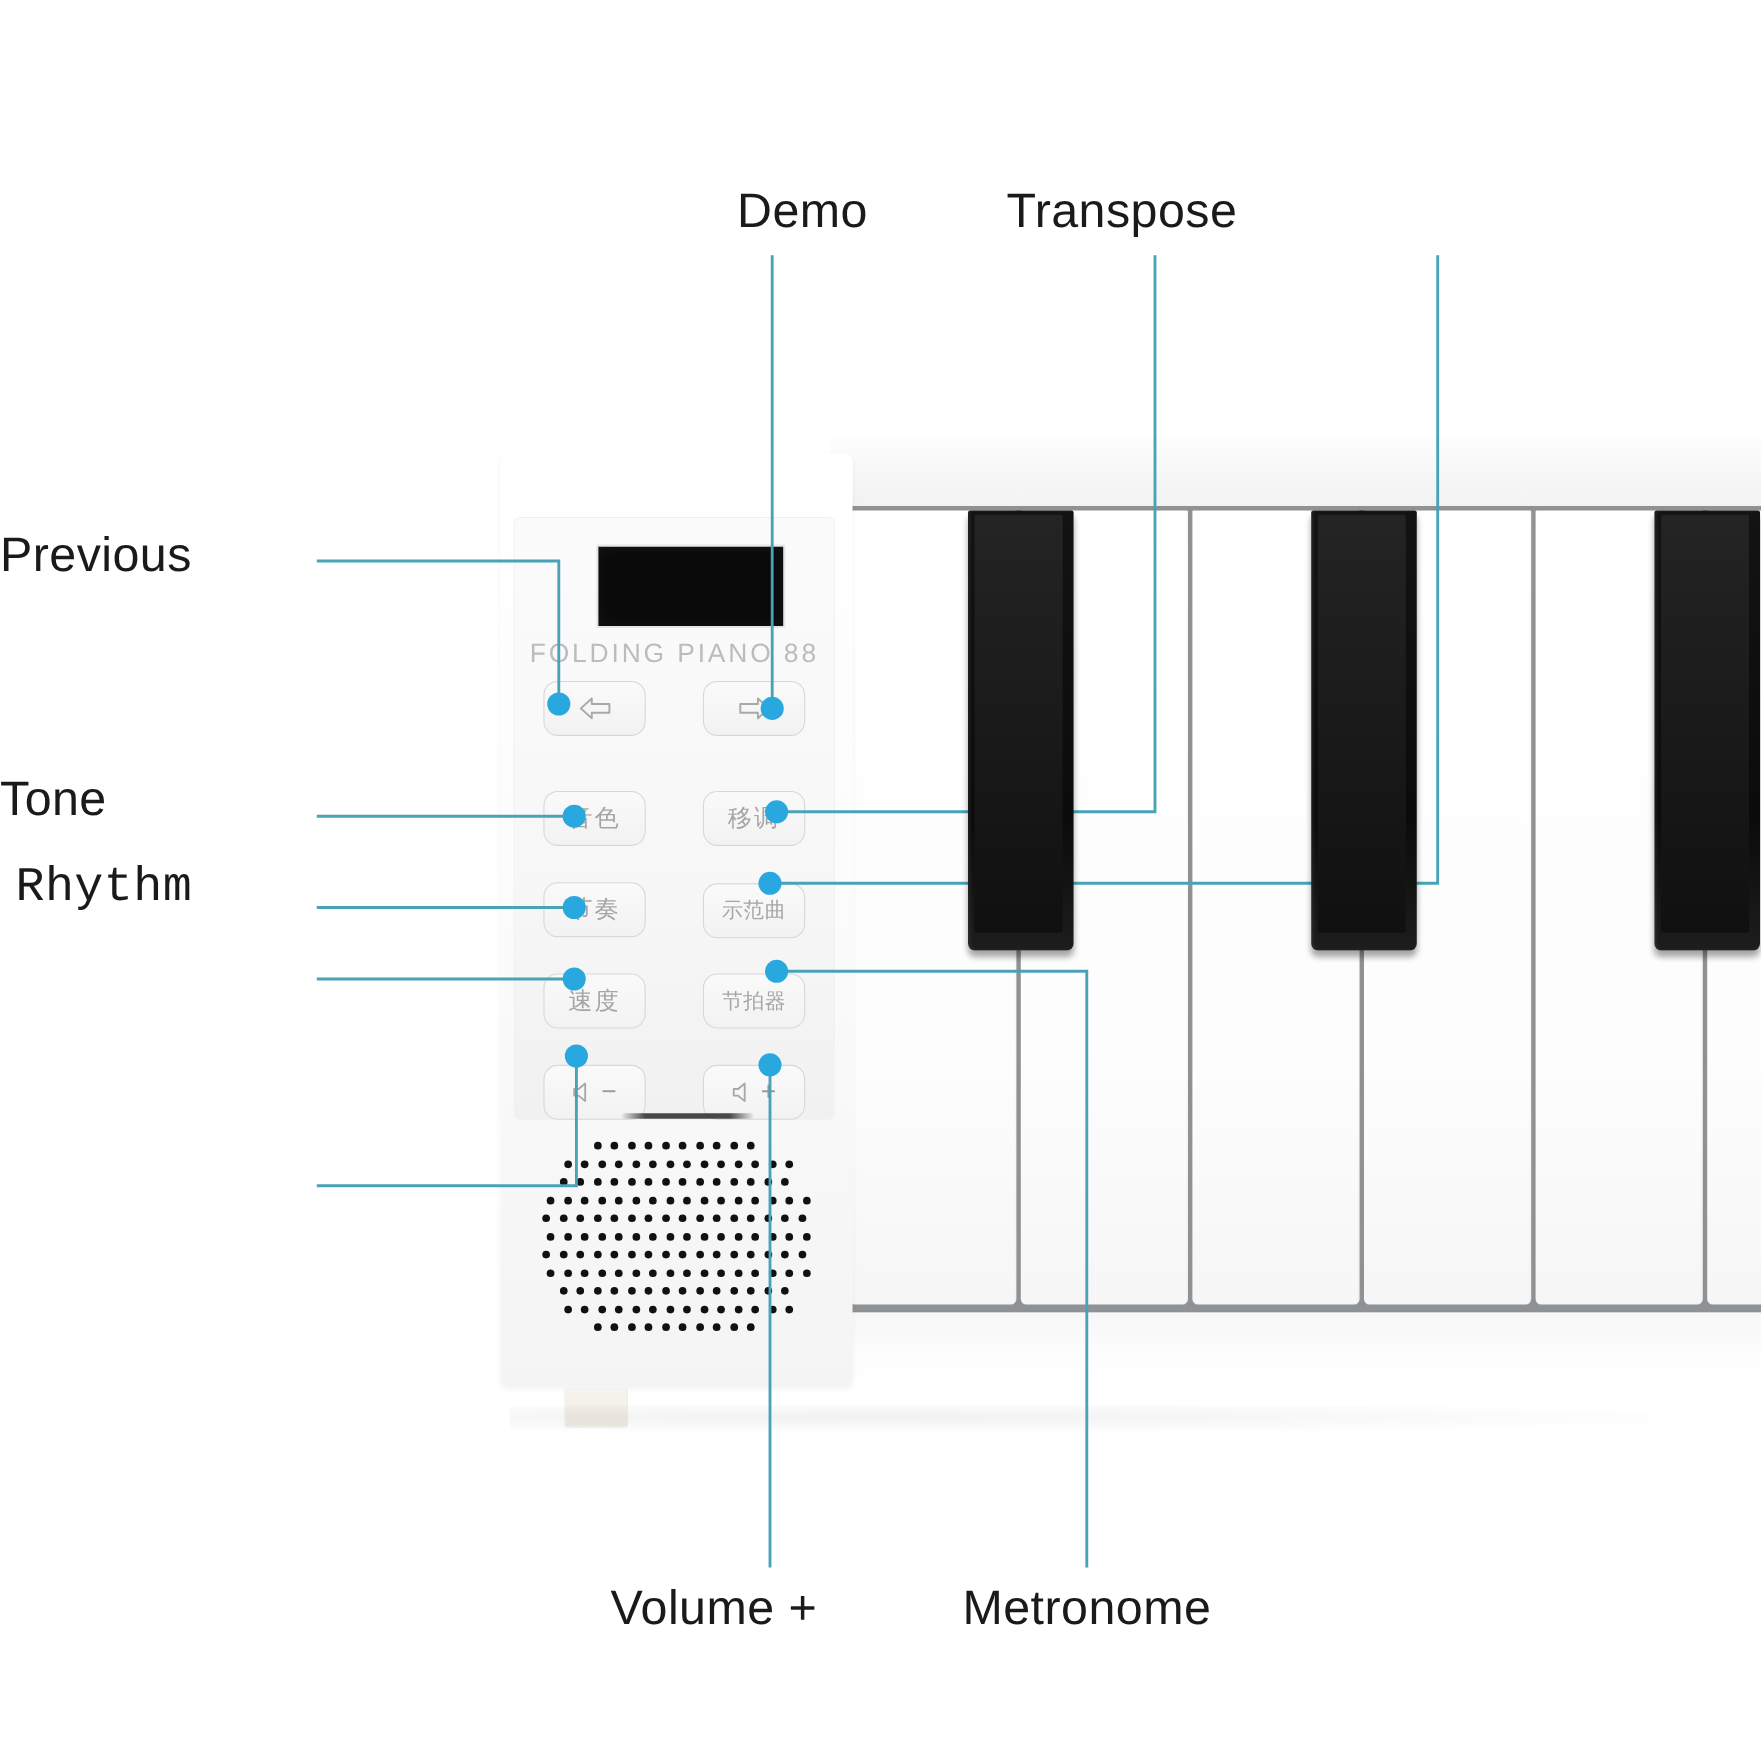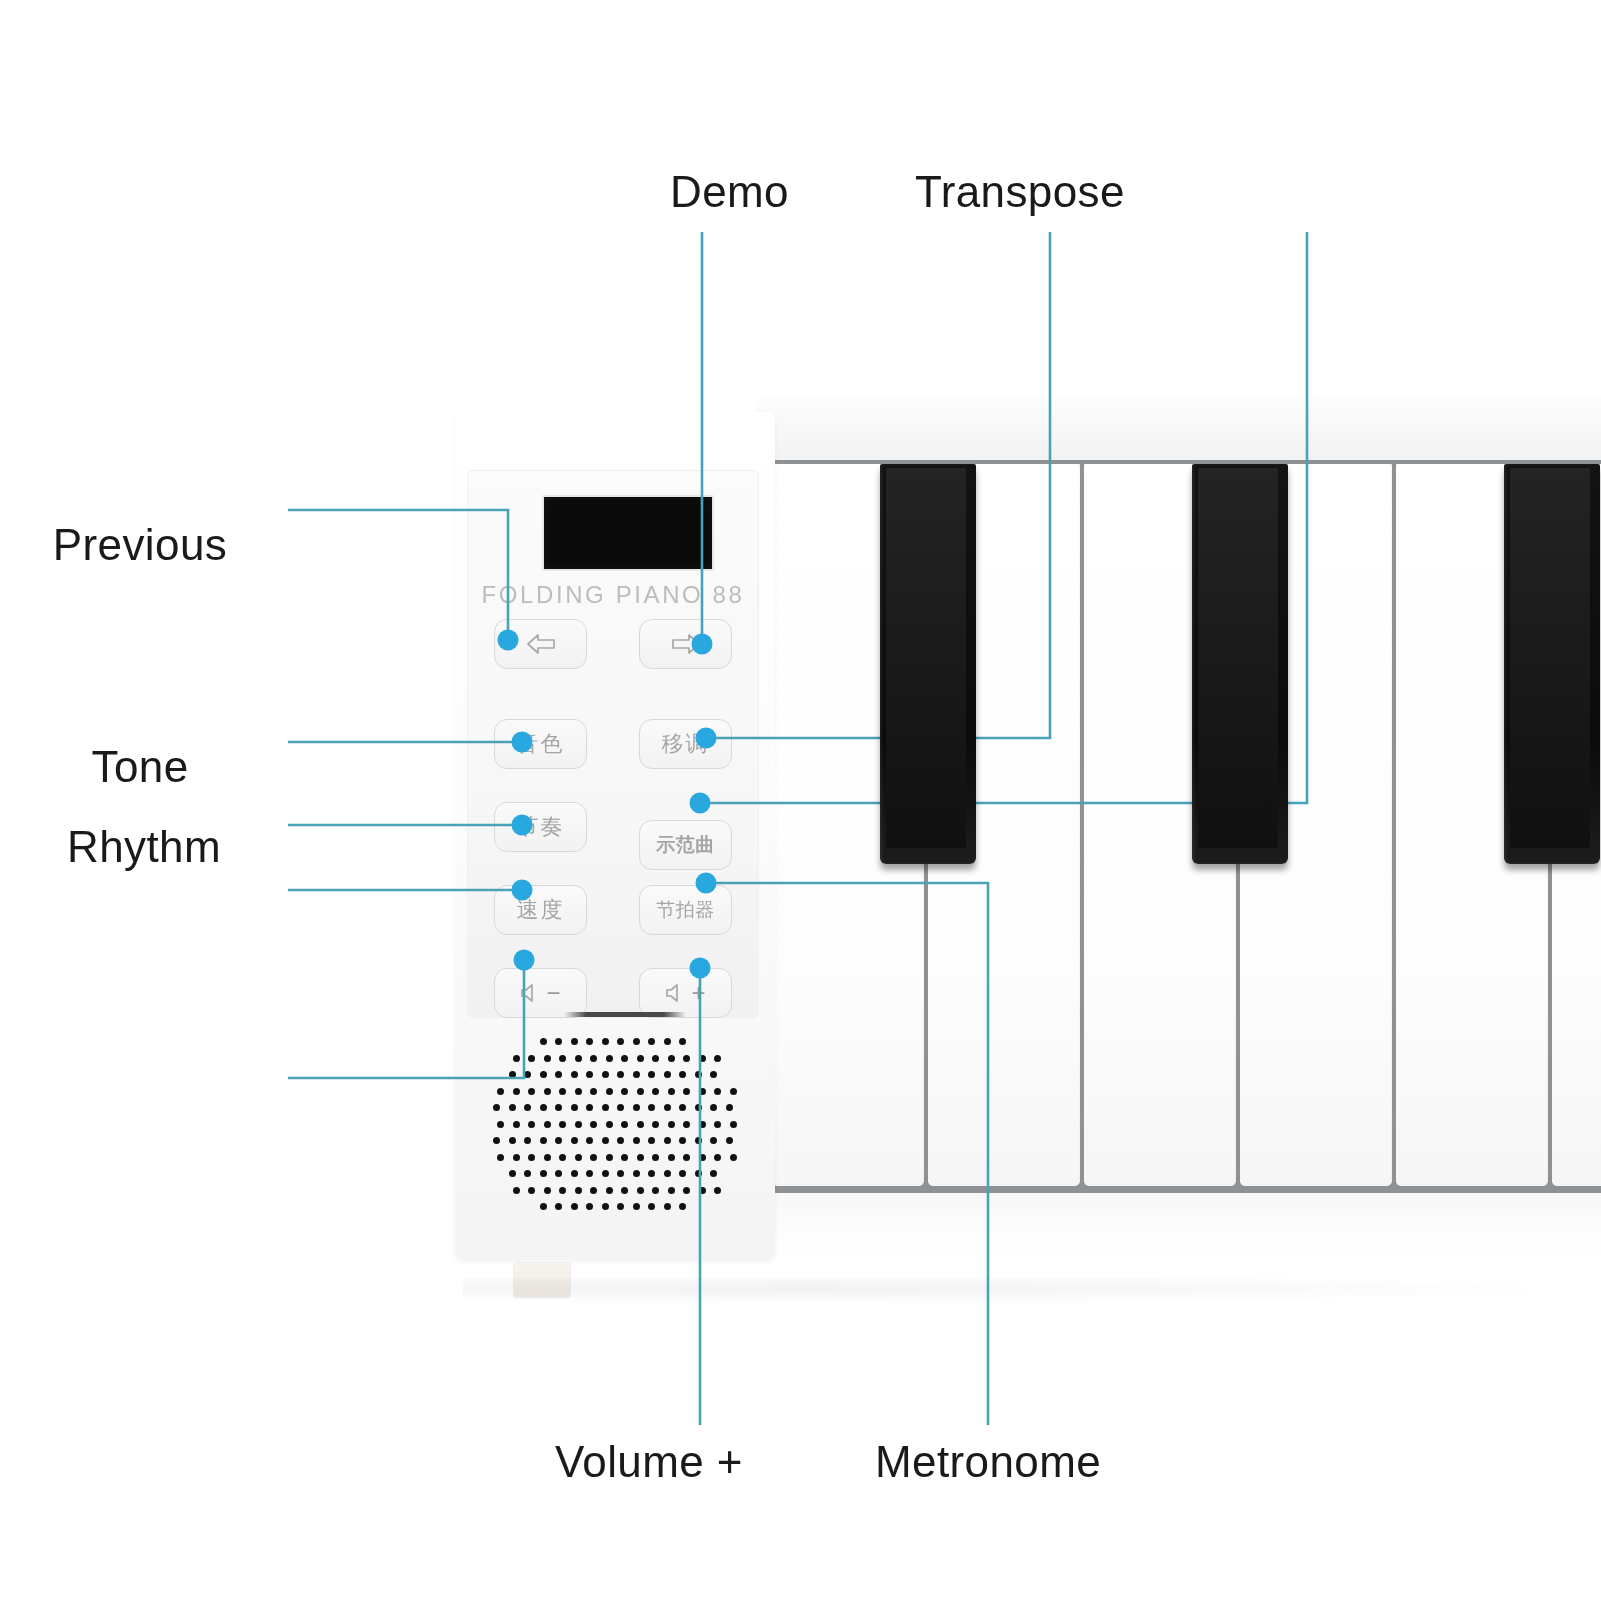--- a/index.html
+++ b/index.html
@@ -16,21 +16,21 @@
   .label{
     position:absolute;
     color:#1a1a1a;
     font-family:"Liberation Sans", sans-serif;
     font-size:44px;
     font-weight:300;
     letter-spacing:0.4px;
     white-space:nowrap;
     line-height:1;
   }
-  .label.r{text-align:center;margin-top:40px;}
+  .label.r{text-align:left;}
 
   
   #leaders{position:absolute;left:0;top:0;width:1601px;height:1601px;}
 
   
   #piano{
     position:absolute;
     left:455px;top:398px;
     width:1146px;height:895px;
   }
@@ -209,21 +209,21 @@
         <div class="btn cn" style="left:26px;top:248px;">
           <span>音色</span>
         </div>
         <div class="btn cn" style="left:171px;top:248px;">
           <span>移调</span>
         </div>
 
         <div class="btn cn" style="left:26px;top:331px;">
           <span>节奏</span>
         </div>
-        <div class="btn cn small" style="left:171px;top:349px;font-weight:bold;">
+        <div class="btn cn small" style="left:171px;top:332px;">
           <span>示范曲</span>
         </div>
 
         <div class="btn cn" style="left:26px;top:414px;">
           <span>速度</span>
         </div>
         <div class="btn cn small" style="left:171px;top:414px;">
           <span>节拍器</span>
         </div>
 
@@ -434,21 +434,21 @@
         <circle cx="700" cy="803" r="10.5" fill="#29a8e0"></circle>
         <circle cx="700" cy="968" r="10.5" fill="#29a8e0"></circle>
         <circle cx="706" cy="883" r="10.5" fill="#29a8e0"></circle>
       </g>
   </svg>
 
   <div class="label r" style="left:0px;top:483px;width:280px;">Previous</div>
 
   <div class="label r" style="left:0px;top:705px;width:280px;">Tone</div>
 
-  <div class="label r" style="left:4px;top:785px;width:280px;">Rhythm</div>
+  <div class="label r" style="left:14px;top:785px;width:280px;font-family:Liberation Mono, monospace;">Rhythm</div>
 
 
 
   <div class="label" style="left:670px;top:170px;">Demo</div>
 
   <div class="label" style="left:915px;top:170px;">Transpose</div>
 
 
   <div class="label" style="left:555px;top:1440px;">Volume +</div>
 

